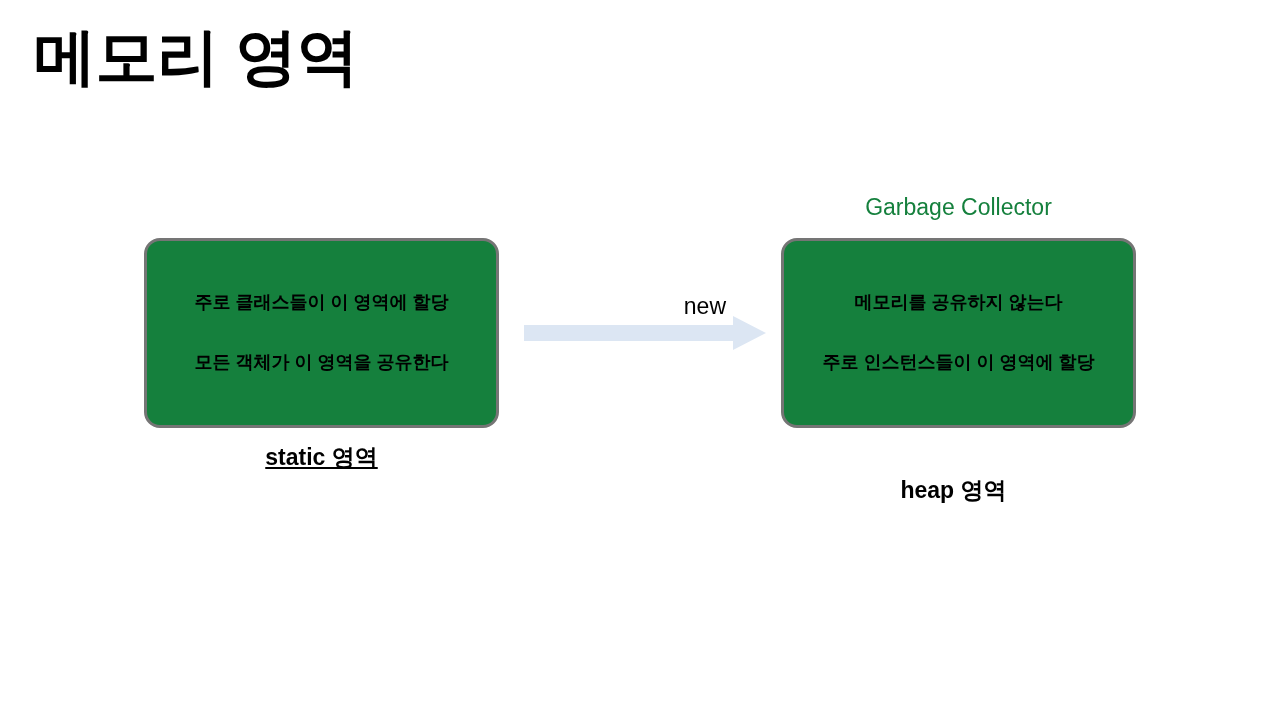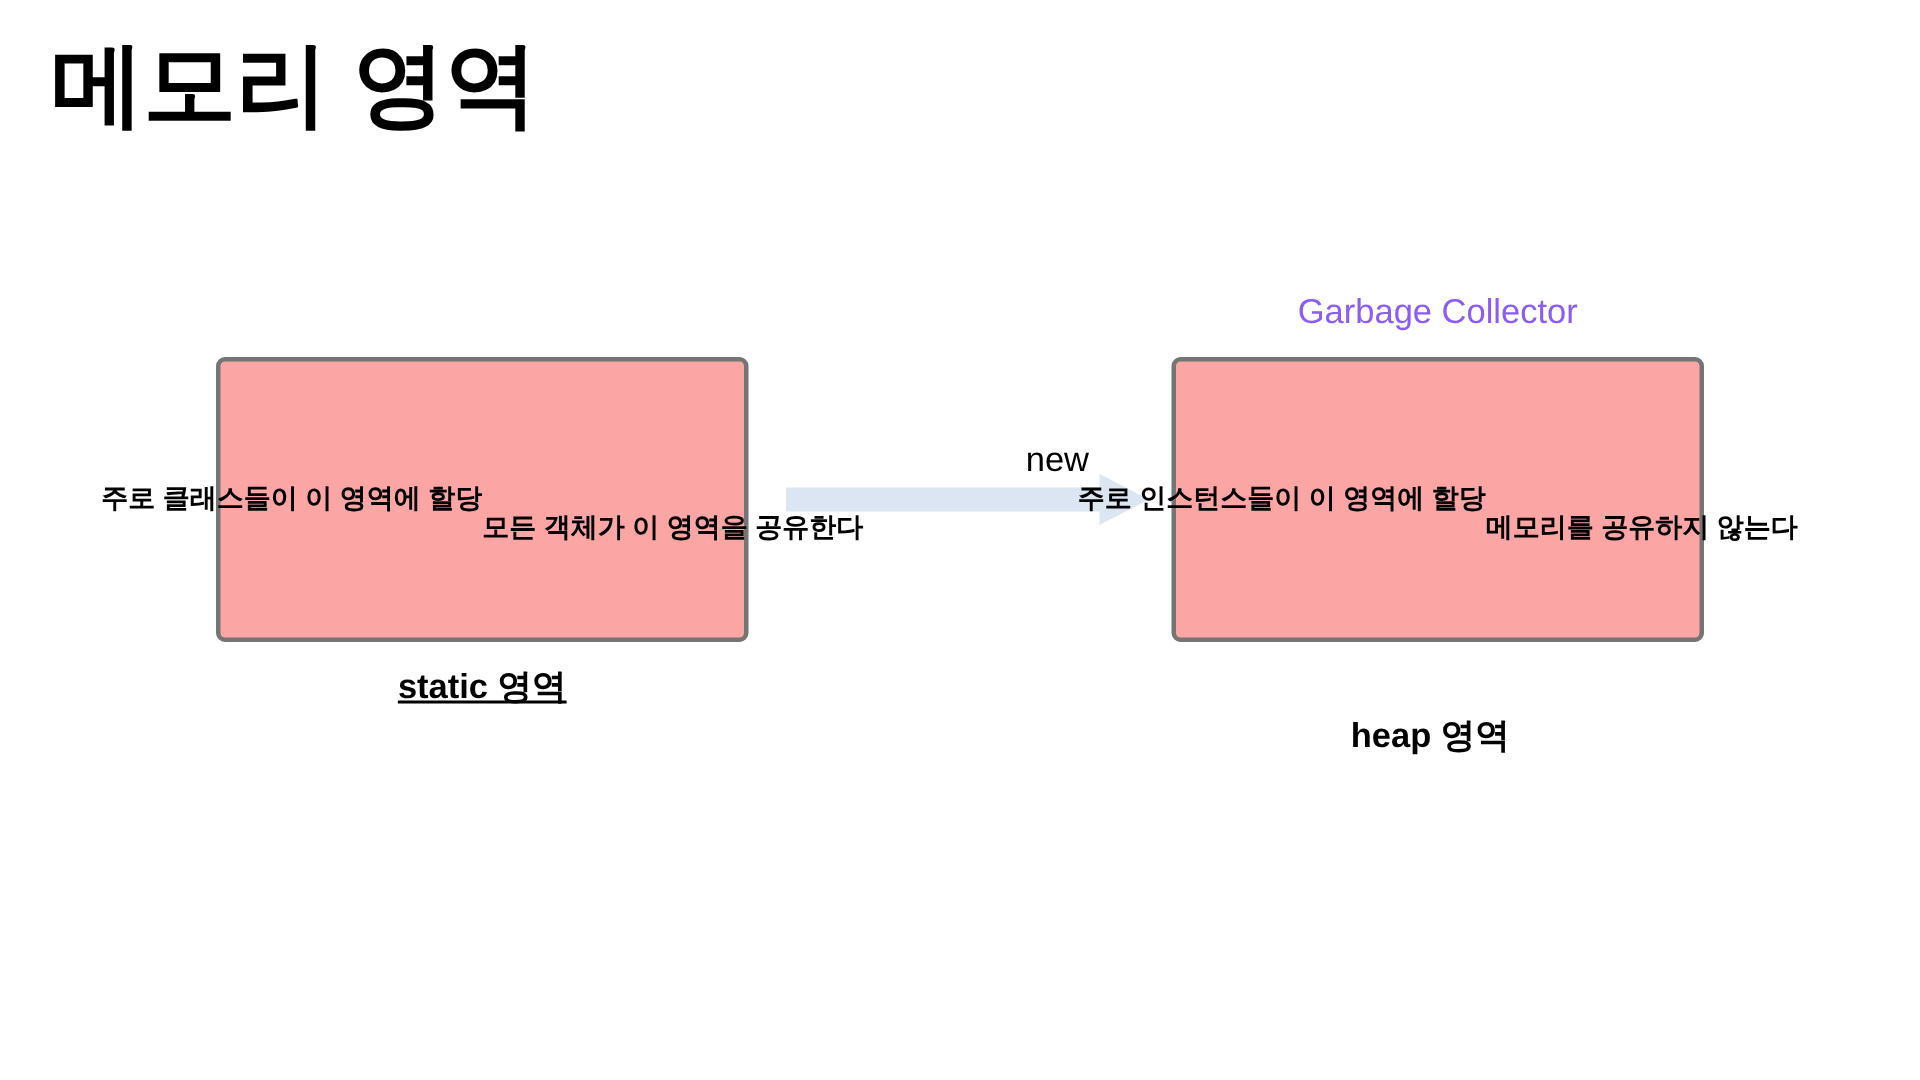--- a/index.html
+++ b/index.html
@@ -34,25 +34,25 @@
     line-height: 1.25;
     letter-spacing: -0.5px;
     color: #000000;
     white-space: nowrap;
   }
 
   
   .region-box {
     position: absolute;
     box-sizing: border-box;
-    background: #fca5a5;
+    background: #15803d;
     border: 3px solid #757575;
-    border-radius: 6px;
+    border-radius: 16px;
     display: flex;
-    flex-direction: row;
+    flex-direction: column;
     align-items: center;
     justify-content: center;
   }
 
   .region-box .box-line {
     font-size: 18px;
     font-weight: 700;
     color: #000000;
     line-height: 1.2;
     white-space: nowrap;
@@ -95,21 +95,21 @@
 
   
   .box-header {
     position: absolute;
     left: 781px;
     top: 193px;
     width: 355px;
     text-align: center;
     font-size: 23px;
     font-weight: 400;
-    color: #8b5cf6;
+    color: #15803d;
     line-height: 1.3;
     white-space: nowrap;
   }
 
   
   #flow-arrow {
     position: absolute;
     left: 520px;
     top: 314px;
     width: 250px;
@@ -153,19 +153,19 @@
 
   <div id="flow-arrow">
     <svg viewBox="0 0 250 38" preserveAspectRatio="none" aria-hidden="true">
       <polygon points="4,11 213,11 213,2 246,19 213,36 213,27 4,27" fill="#dce6f3"></polygon>
     </svg>
   </div>
 
   <div class="box-header">Garbage Collector</div>
 
   <div class="region-box" id="heap-box" style="border-color: rgb(117, 117, 117);">
+    <div class="box-line">메모리를 공유하지 않는다</div>
     <div class="box-line">주로 인스턴스들이 이 영역에 할당</div>
-    <div class="box-line">메모리를 공유하지 않는다</div>
   </div>
 
   <div class="box-caption" id="heap-caption">heap 영역</div>
 
 </div>
 
 </body></html>

